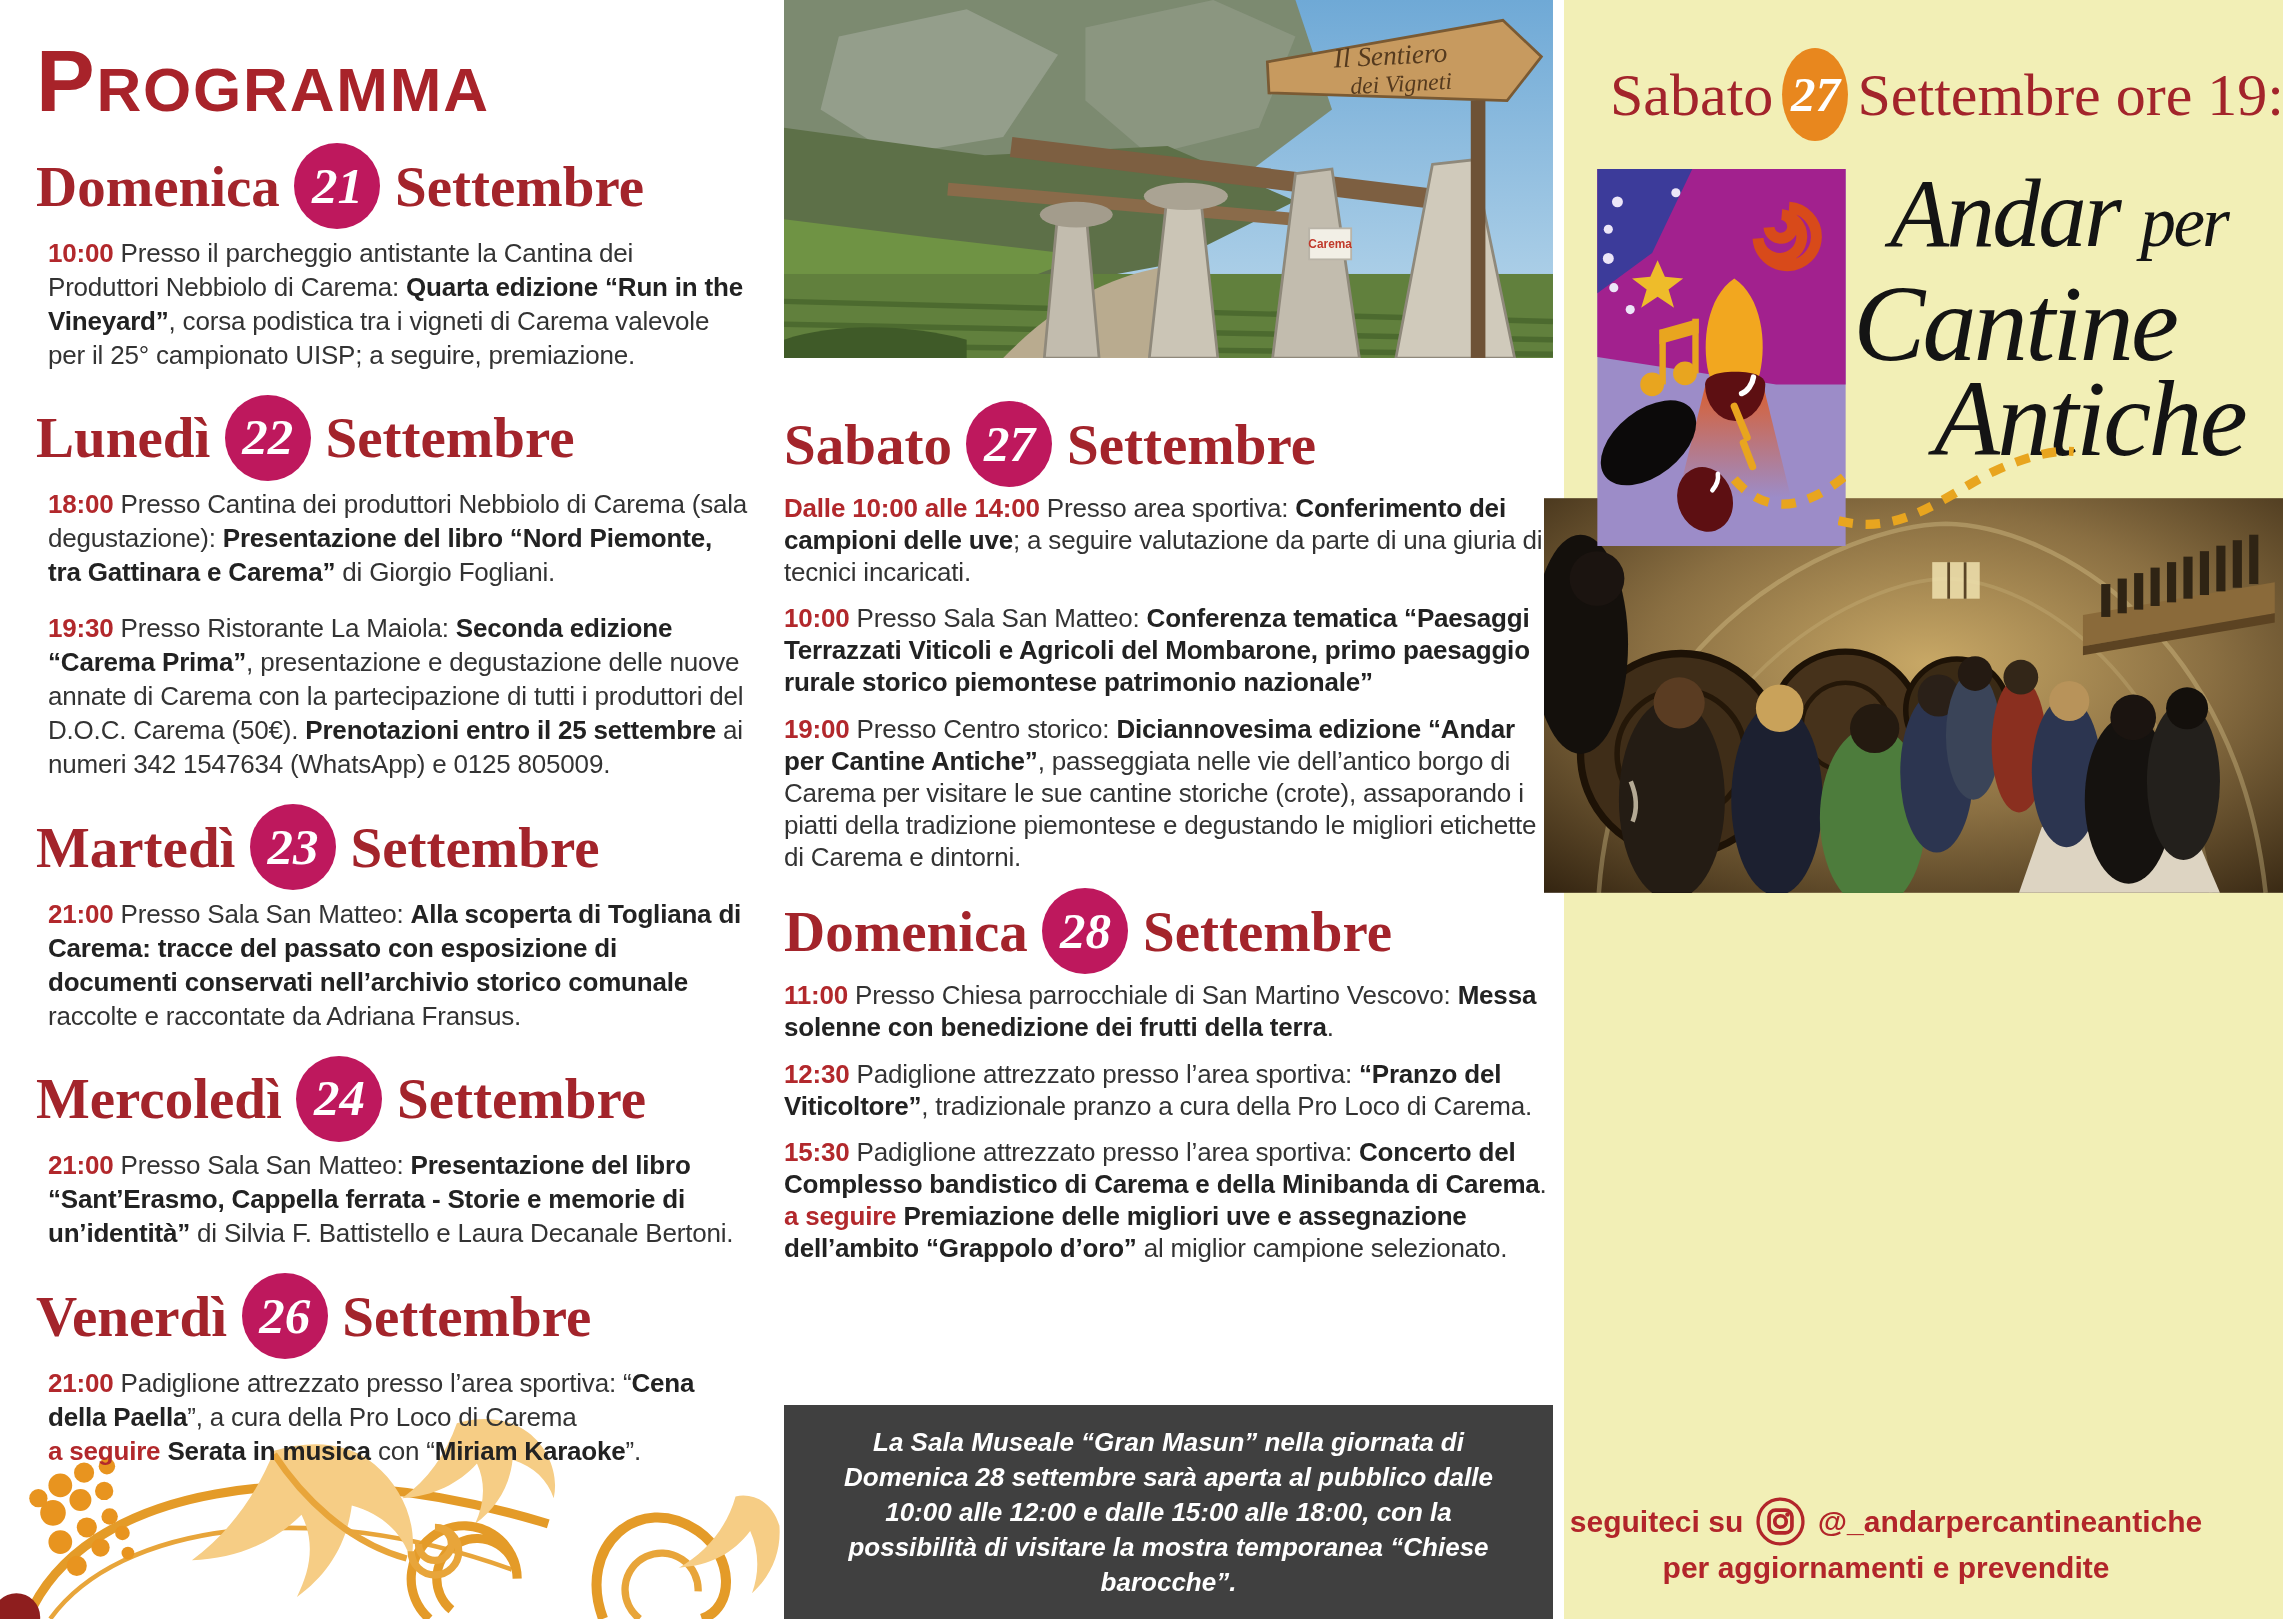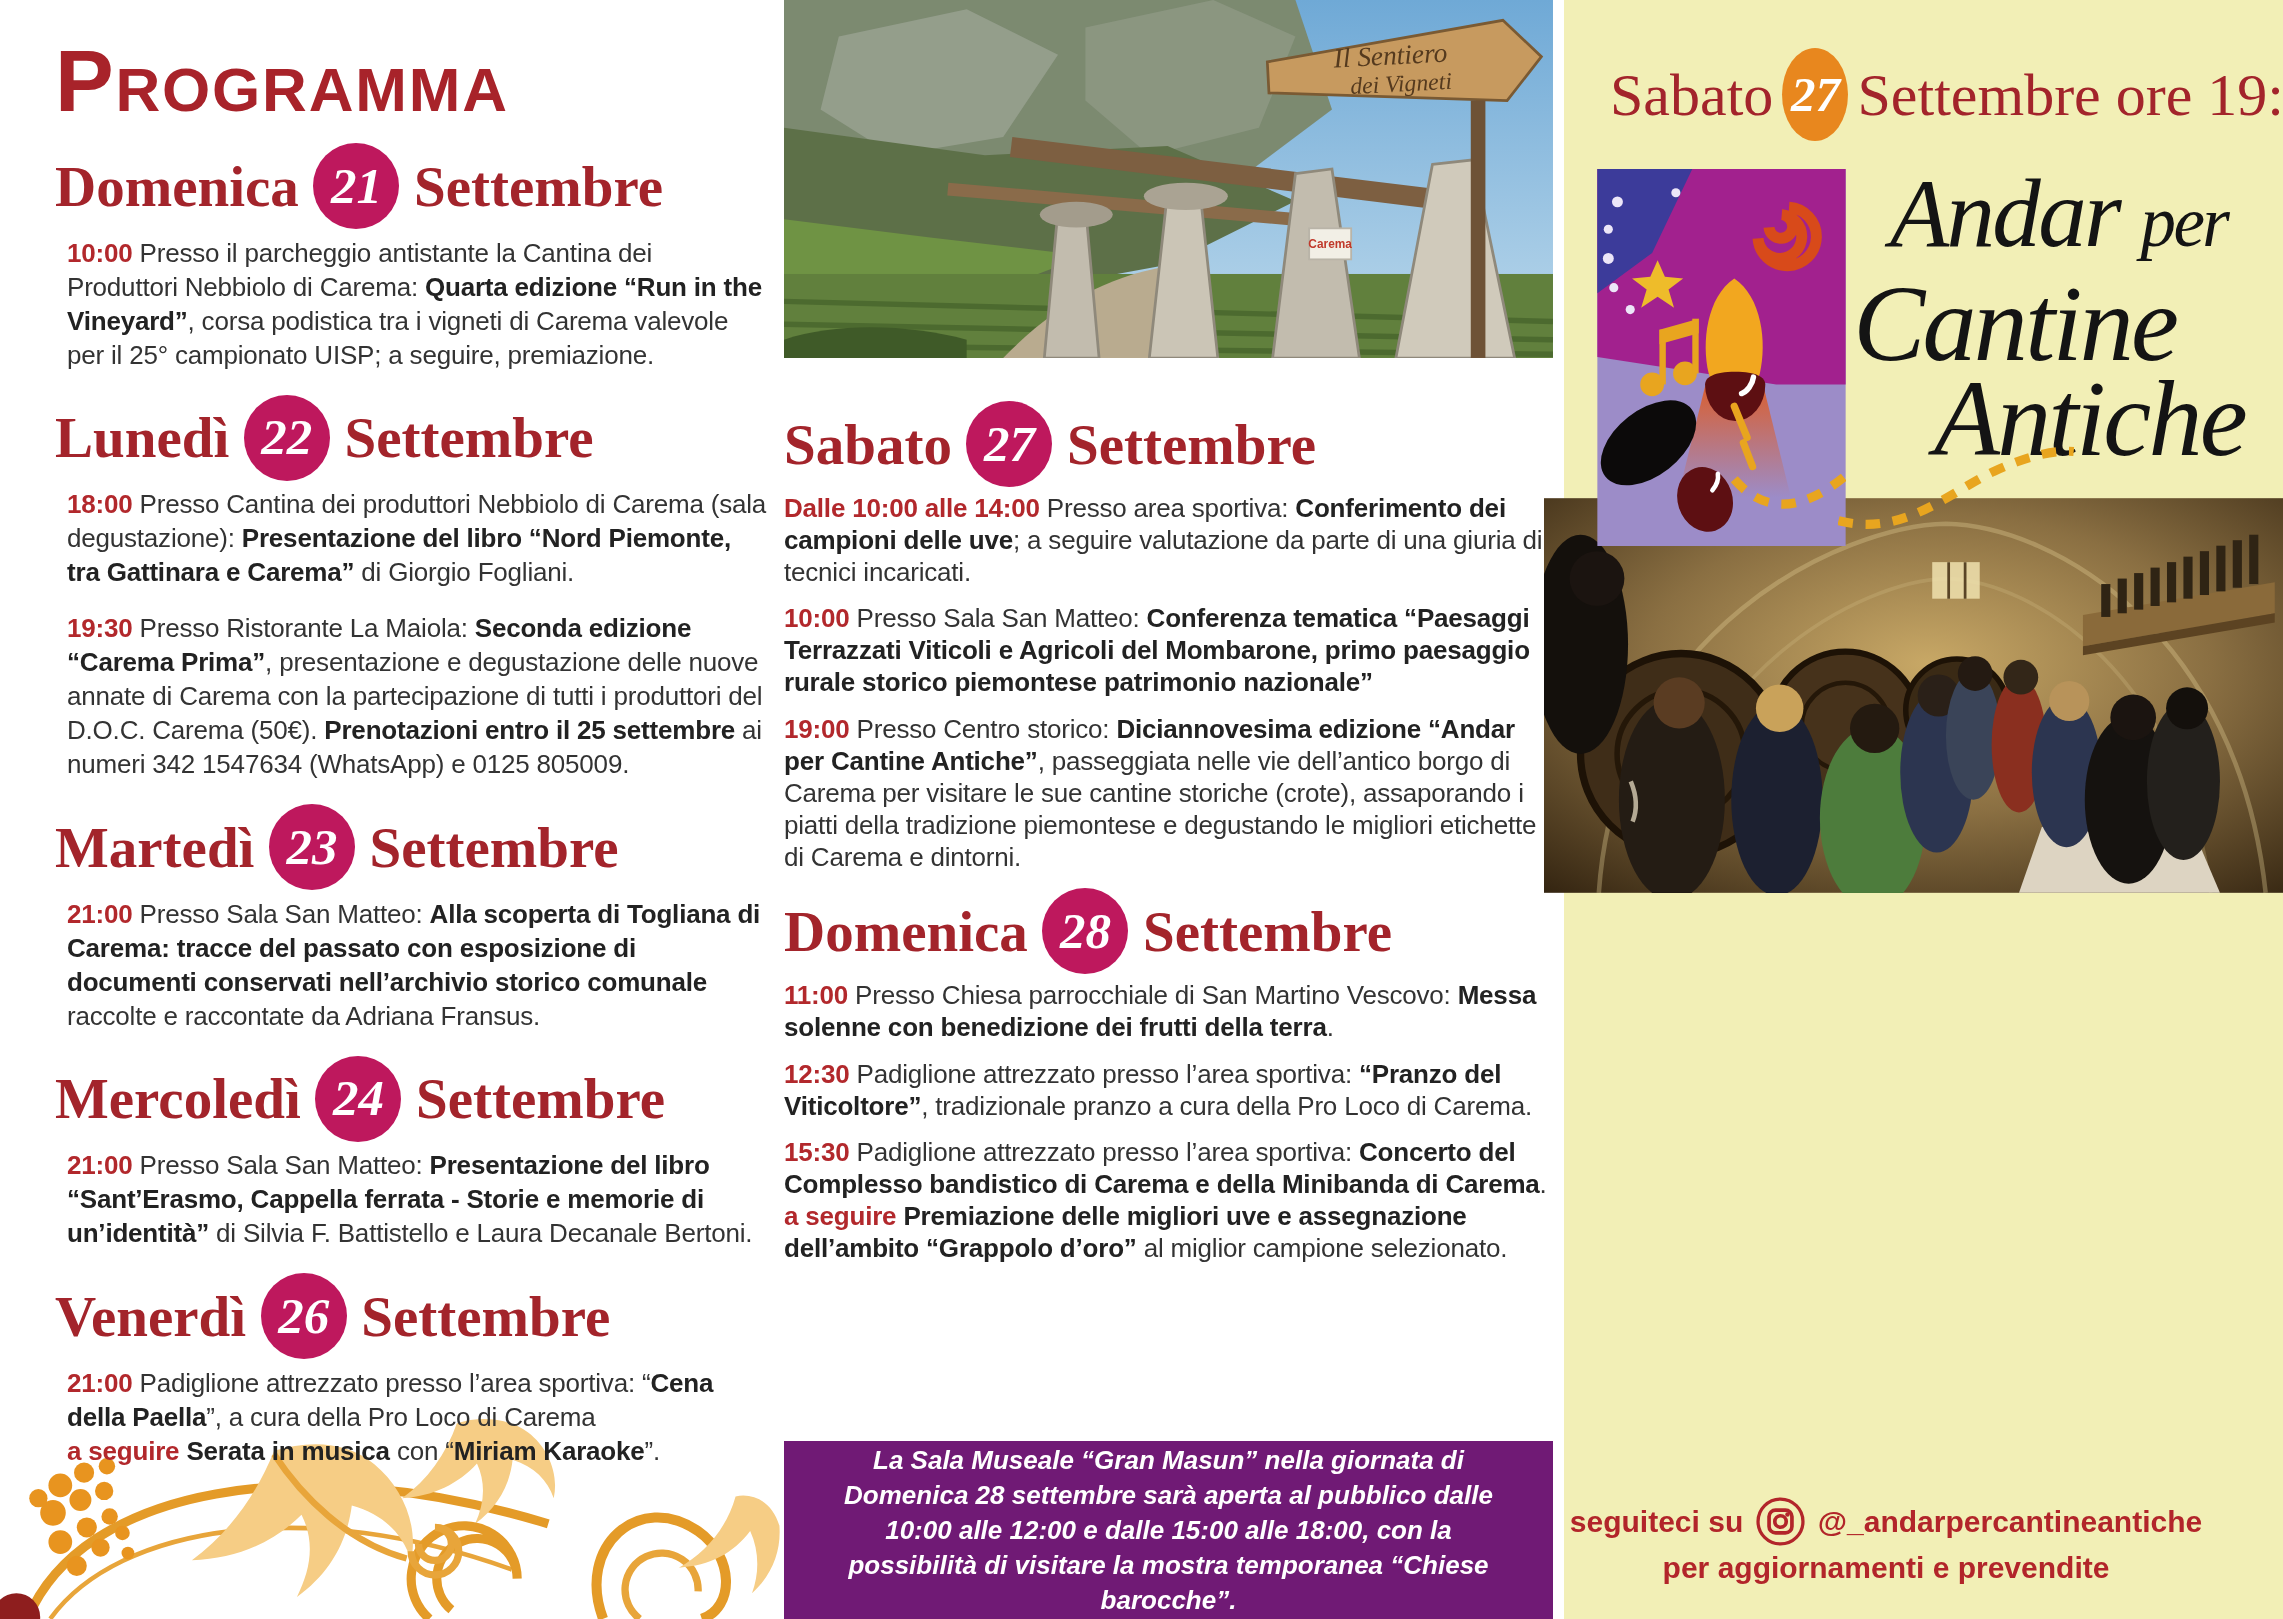--- a/index.html
+++ b/index.html
@@ -2,21 +2,21 @@
 <html style="font-size:14.6px"><head>
 <meta charset="utf-8">
 <style>
   html,body{margin:0;padding:0;}
   body{
     width:2283px;height:1619px;position:relative;background:#ffffff;
     font-family:"Liberation Sans",sans-serif;overflow:hidden;
     -webkit-font-smoothing:antialiased;
   }
   
-  .left-col{position:absolute;left:55px;top:35px;width:713px;}
+  .left-col{position:absolute;left:36px;top:35px;width:713px;}
   .prog-title{
     font-family:"Liberation Sans",sans-serif;font-weight:700;
     font-variant:small-caps;font-size:88px;line-height:91px;
     color:#a8232a;letter-spacing:1.8px;margin:0 0 16.4px 0;
   }
   .day-heading{
     display:flex;align-items:center;gap:14.6px;
     font-family:"Liberation Serif",serif;font-weight:700;
     color:#a3242b;font-size:57px;line-height:57px;
     margin:7.3px 0 5.5px 0;height:88px;
@@ -38,22 +38,22 @@
   .mid .event{line-height:32px;margin:0 0 14.6px 0;}
   .seg-time{color:#b2282c;font-weight:700;}
   .seg-b{color:#222222;font-weight:700;}
   .seg-n{color:#333333;}
 
   
   .middle-col{position:absolute;left:784px;top:0;width:769px;height:1619px;}
   .photo-top{width:769px;height:358px;overflow:hidden;position:relative;}
   .photo-top svg{display:block;}
   .notice-box{
-    position:absolute;left:0;bottom:0;width:769px;height:178px;
-    background:#701a75;color:#ffffff;display:flex;align-items:center;justify-content:center;
+    position:absolute;left:0;bottom:0;width:769px;height:214px;
+    background:#404040;color:#ffffff;display:flex;align-items:center;justify-content:center;
     text-align:center;font-style:italic;font-weight:700;
     font-size:26px;line-height:35px;padding:0 42px;box-sizing:border-box;
   }
 
   
   .right-col{position:absolute;left:1564px;top:0;width:719px;height:1619px;background:#f2efb6;}
   .right-header{
     position:absolute;left:46px;top:48px;display:flex;align-items:center;gap:9.1px;
     font-family:"Liberation Serif",serif;color:#a3242b;font-size:60px;line-height:60px;white-space:nowrap;
   }

